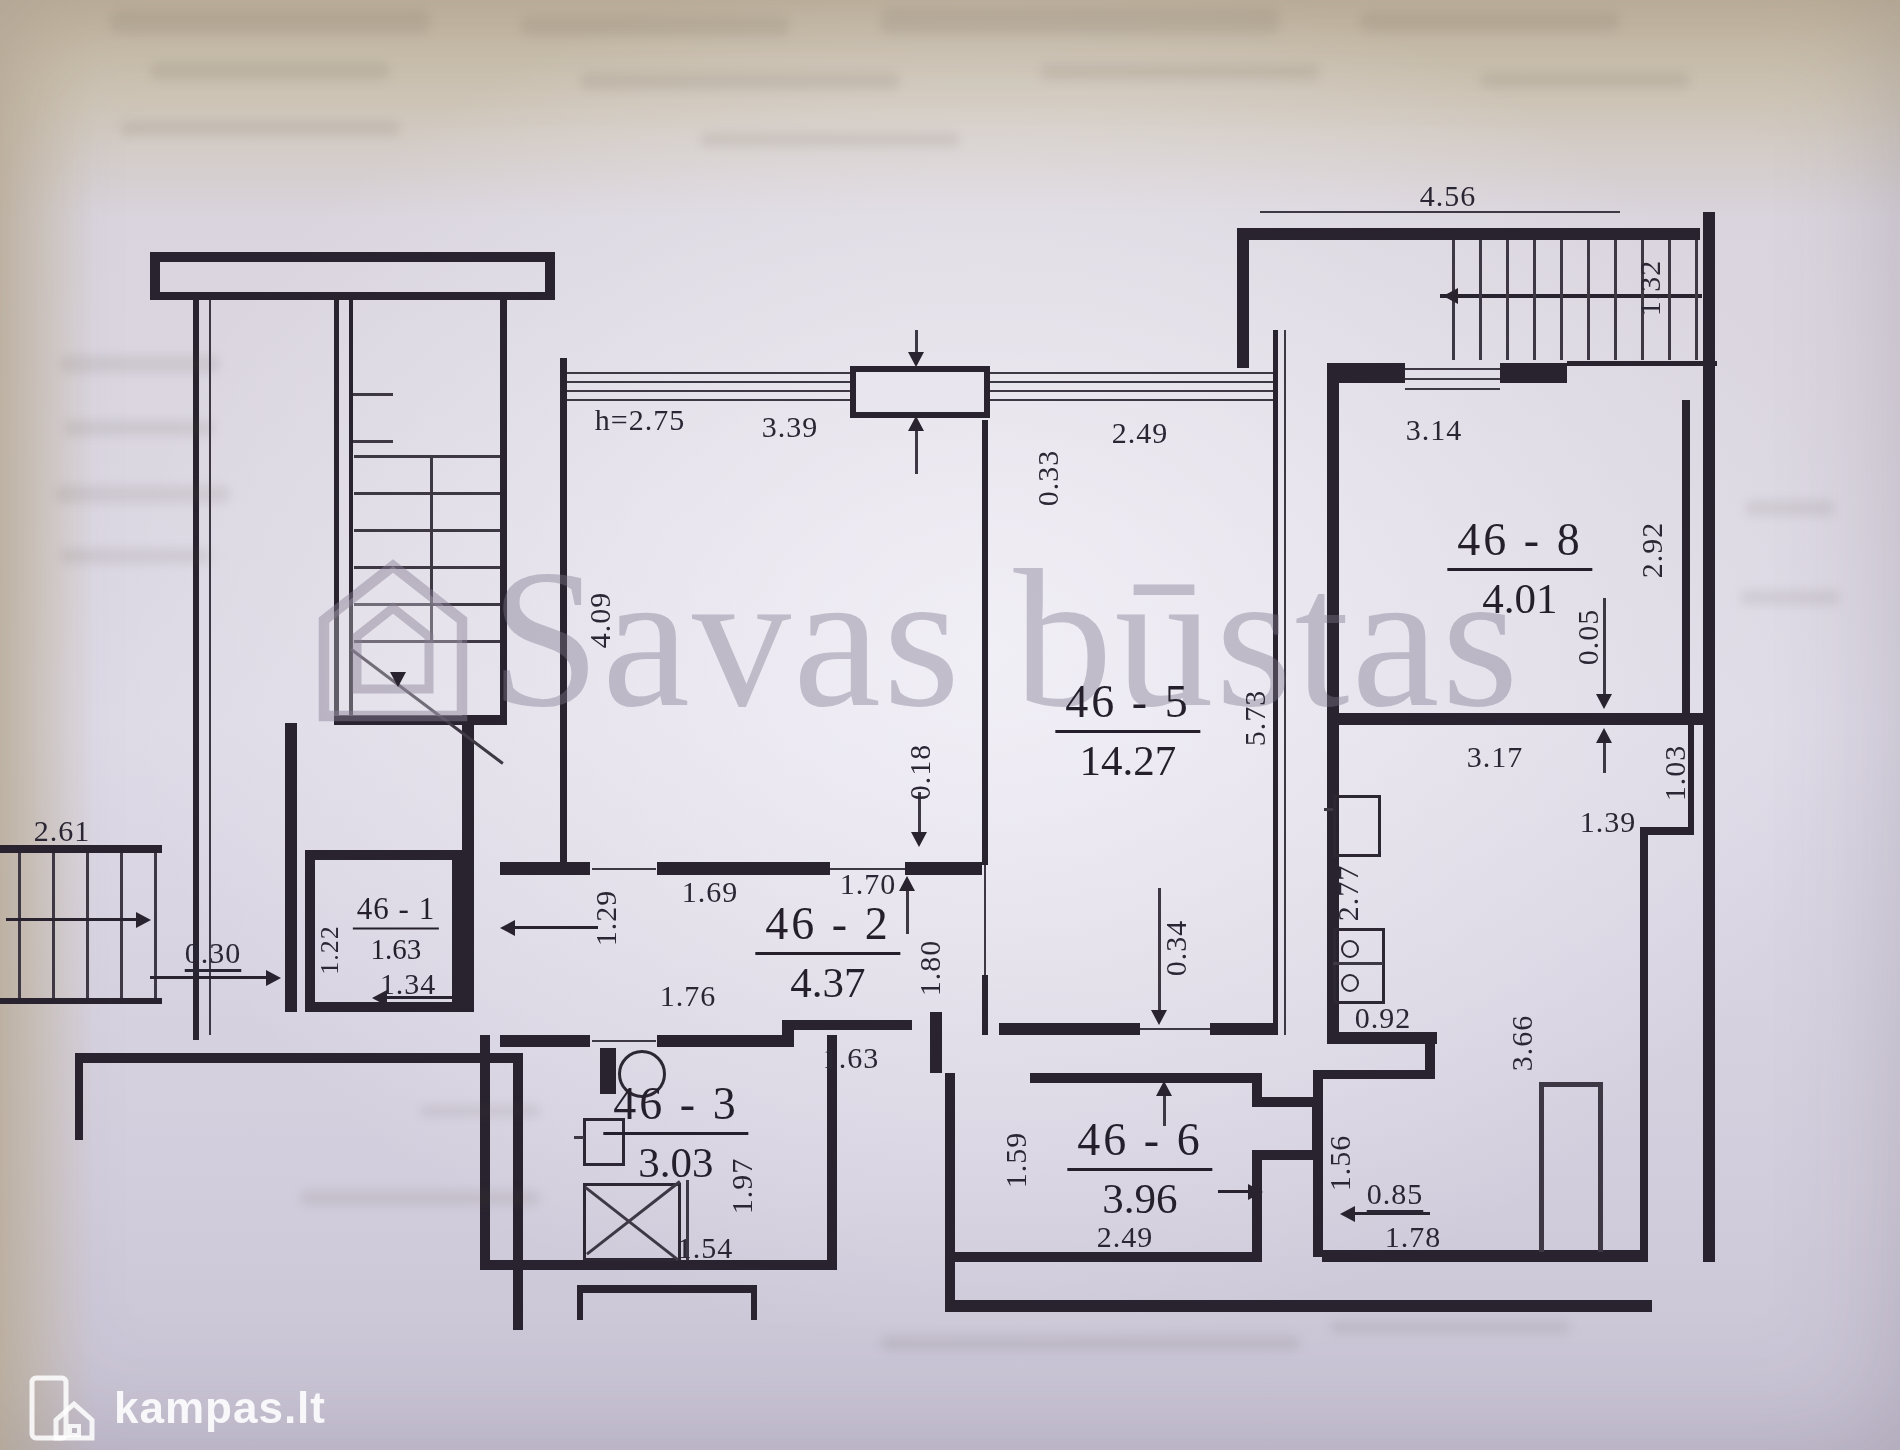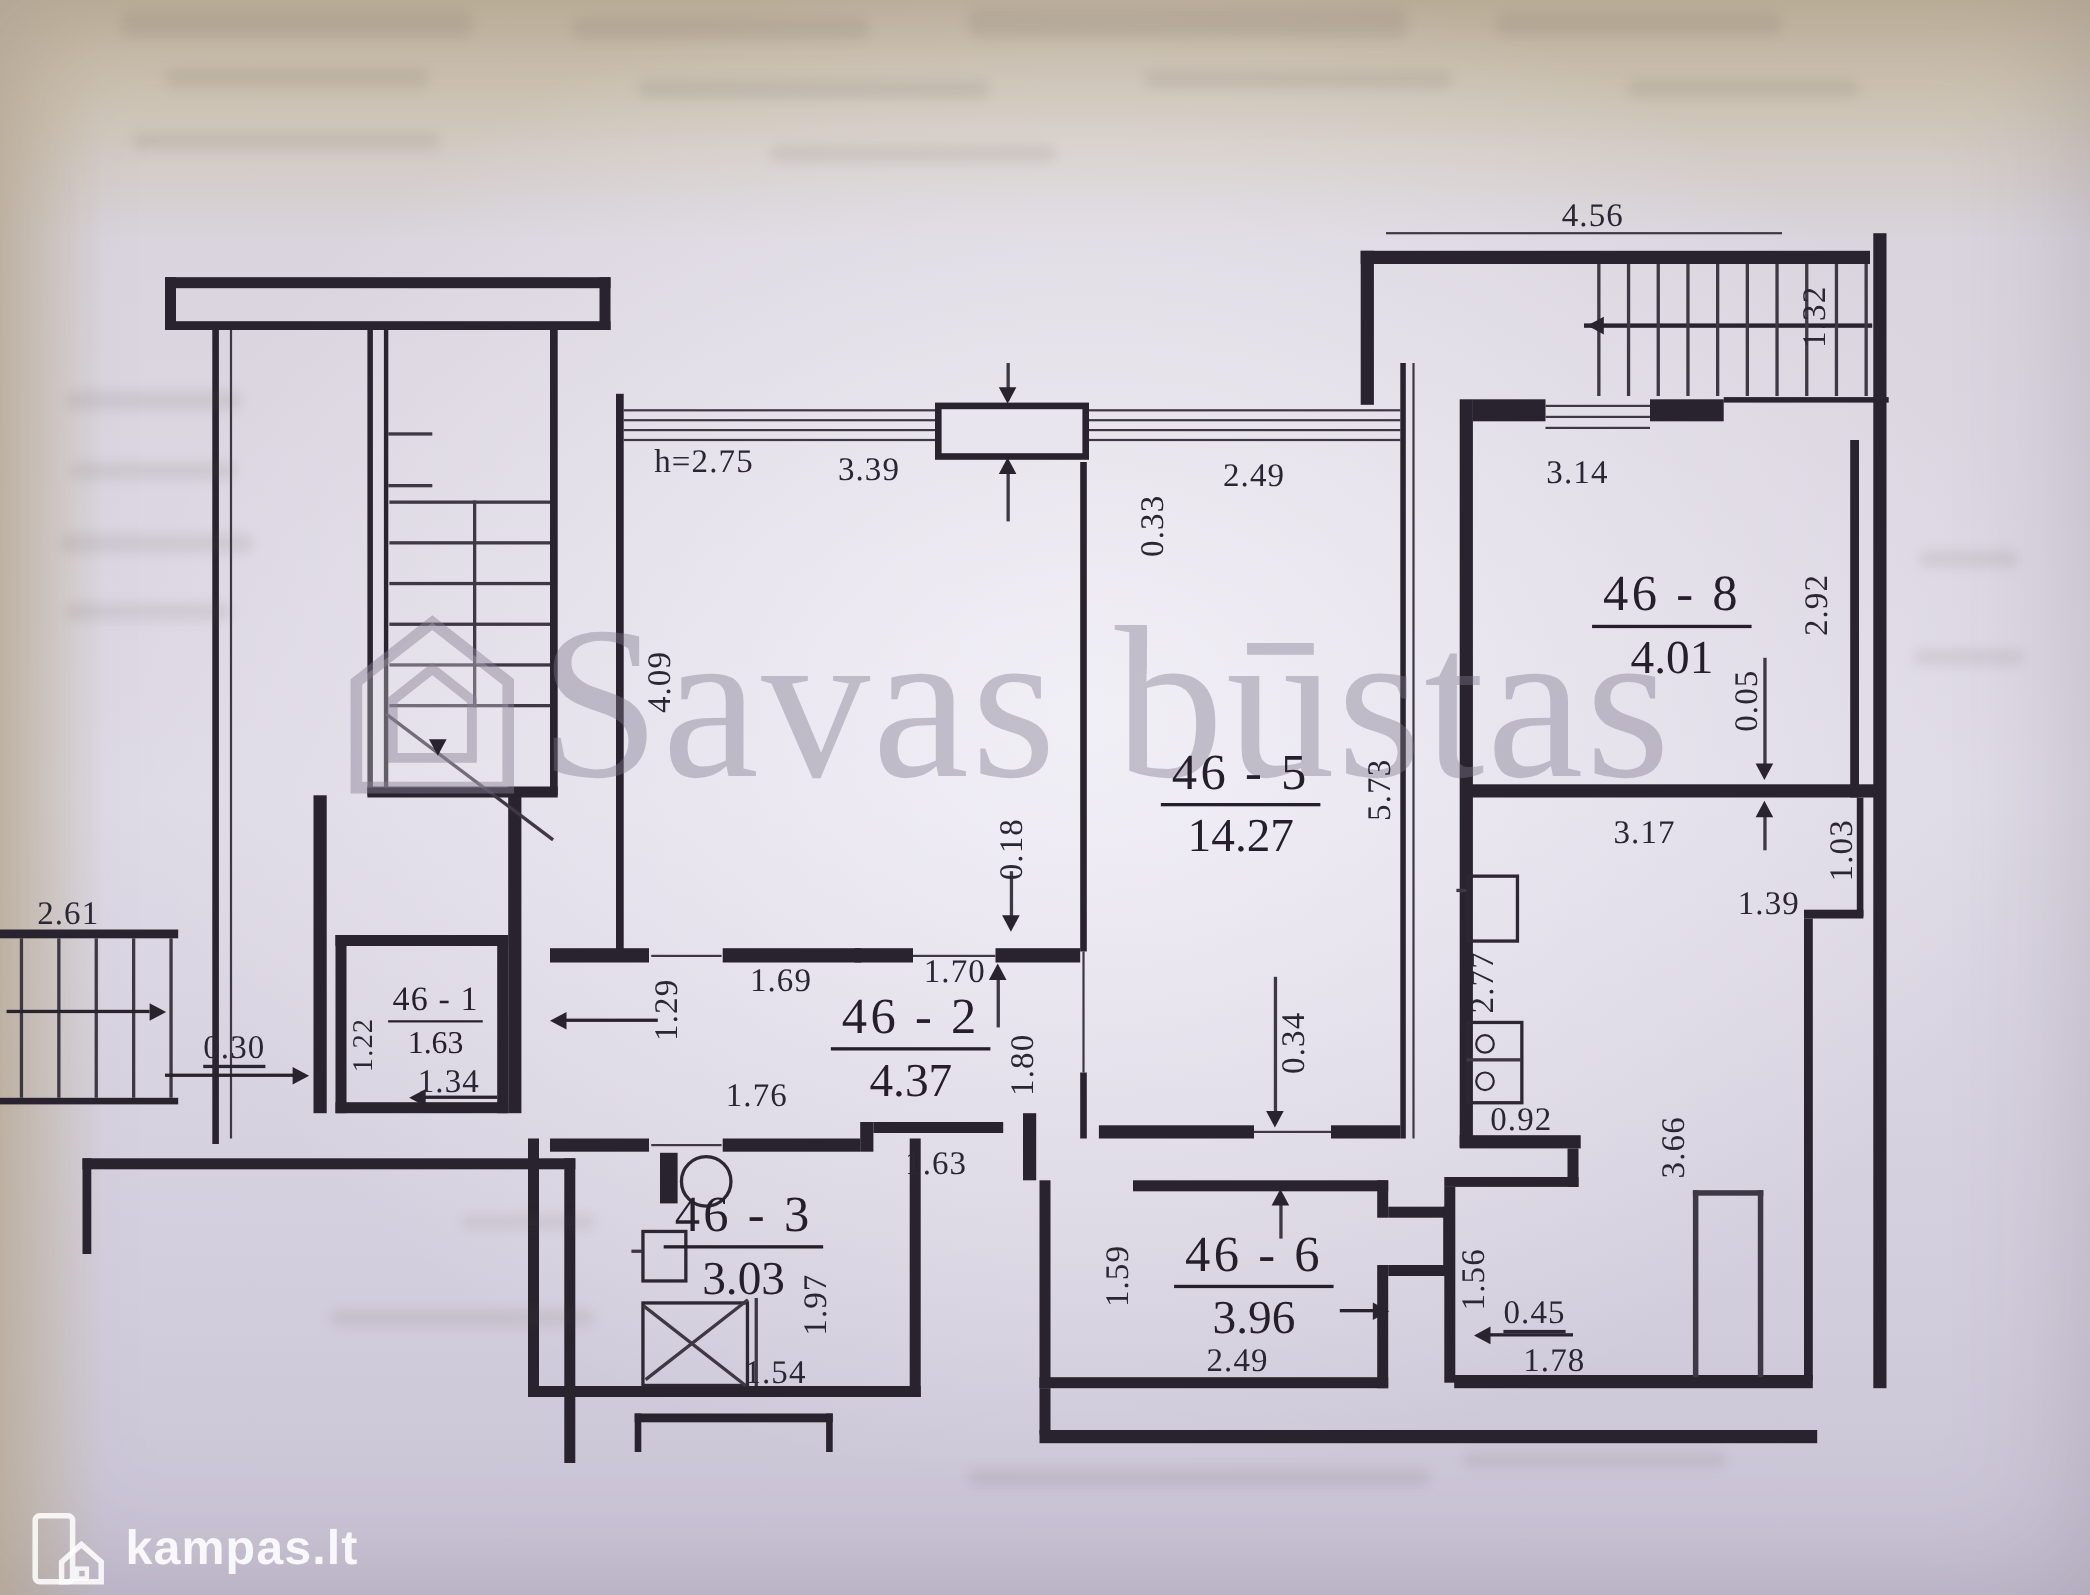--- a/index.html
+++ b/index.html
@@ -314,21 +314,21 @@
   <span class="dim v" style="left:1652px;top:550px">2.92</span>
   <span class="dim v" style="left:1588px;top:637px">0.05</span>
   <span class="dim" style="left:1495px;top:757px">3.17</span>
   <span class="dim v" style="left:1675px;top:773px">1.03</span>
   <span class="dim" style="left:1608px;top:822px">1.39</span>
   <span class="dim v" style="left:1348px;top:893px">2.77</span>
   <span class="dim" style="left:1383px;top:1018px">0.92</span>
   <span class="dim v" style="left:1522px;top:1043px">3.66</span>
   <span class="dim v" style="left:1016px;top:1160px">1.59</span>
   <span class="dim v" style="left:1340px;top:1163px">1.56</span>
-  <span class="dim u" style="left:1395px;top:1194px">0.45</span>
+  <span class="dim u" style="left:1395px;top:1194px">0.85</span>
   <span class="dim" style="left:1413px;top:1237px">1.78</span>
   <span class="dim" style="left:1125px;top:1237px">2.49</span>
   <span class="dim" style="left:710px;top:892px">1.69</span>
   <span class="dim" style="left:868px;top:884px">1.70</span>
   <span class="dim v" style="left:930px;top:968px">1.80</span>
   <span class="dim v" style="left:606px;top:918px">1.29</span>
   <span class="dim" style="left:688px;top:996px">1.76</span>
   <span class="dim" style="left:851px;top:1058px">1.63</span>
   <span class="dim v" style="left:920px;top:772px">0.18</span>
   <span class="dim v" style="left:1176px;top:948px">0.34</span>

